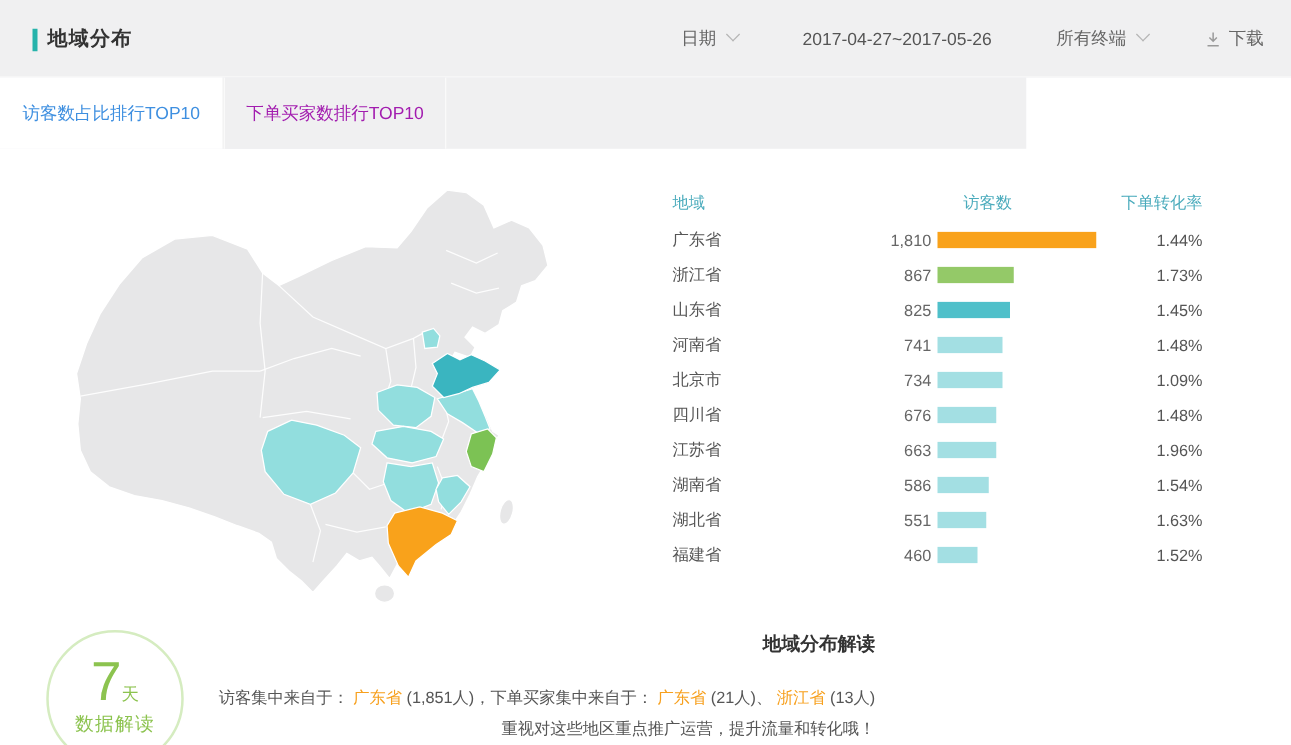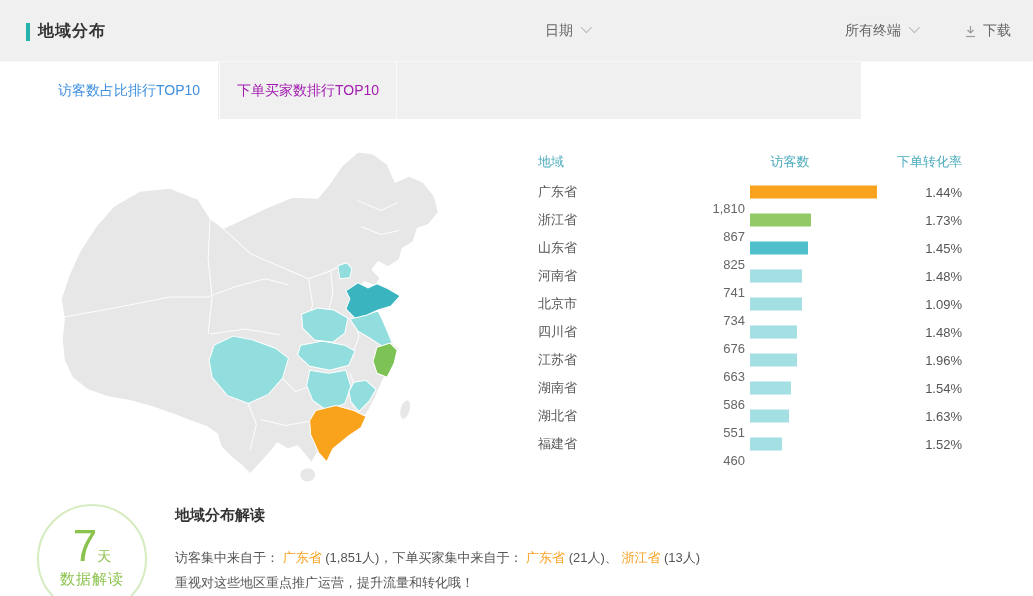--- a/index.html
+++ b/index.html
@@ -18,47 +18,47 @@
   .chev { display:inline-block; width:8px; height:8px; border-right:1px solid #b5b5b5;
     border-bottom:1px solid #b5b5b5; transform:rotate(45deg) translateY(-2px);
     margin-left:8px; margin-top:-4px; }
   .date-label { left:545px; }
   .date-range { left:642px; color:#555; }
   .terminal { left:845px; }
   .download { left:963px; color:#666; }
   .dl-icon { margin-right:5px; display:inline-flex; }
 
   
-  .tabstrip { position:absolute; left:0; top:62px; width:821px; height:57px; background:#f0f0f1;margin-left:40px; }
+  .tabstrip { position:absolute; left:0; top:62px; width:821px; height:57px; background:#f0f0f1; }
   .tab { position:absolute; top:0; height:57px; width:178px; display:flex;
     align-items:center; justify-content:center; font-size:14px; cursor:pointer; }
   .tab-active { left:0; background:#fff; color:#3e8fe0; }
   .tab-idle { left:179px; background:#f0f0f1; color:#a21caf;
     border-left:1px solid #fafafa; border-right:1px solid #fafafa; }
 
   
   .map { position:absolute; left:58px; top:138px; }
   .prov-base { fill:#e7e7e8; stroke:#ffffff; stroke-width:1; }
   .prov-line { fill:none; stroke:#ffffff; stroke-width:1; opacity:.9; }
   .prov { stroke:#ffffff; stroke-width:1; }
 
   
   .table { position:absolute; left:530px; top:146px; width:432px; }
   .thead { position:relative; height:32px; font-size:13px; color:#4aabbc; }
   .trow  { position:relative; height:28px; font-size:13px; color:#555; }
   .cell  { position:absolute; top:50%; transform:translateY(-50%); white-space:nowrap; }
   .c-region { left:8px; }
-  .c-value  { left:85px; width:130px; text-align:right; color:#666;margin-top:16px; }
+  .c-value  { left:85px; width:130px; text-align:right; color:#666; }
   .c-bar    { position:absolute; left:220px; top:50%; transform:translateY(-50%); height:13px; }
   .c-rate   { left:352px; width:80px; text-align:right; color:#555; }
   .h-visitors { left:195px; width:130px; text-align:center; }
   .h-rate     { left:332px; width:100px; text-align:right; }
 
   
-  .summary { position:absolute; left:0; top:498px; width:1033px; height:98px; }
+  .summary { position:absolute; left:0; top:498px; width:1033px; height:98px;text-align:right; }
   .badge { position:absolute; left:37px; top:6px; width:110px; height:110px;
     border:2px solid #d5ecc0; border-radius:50%; background:#fff;
     display:flex; flex-direction:column; align-items:center; justify-content:center; }
   .badge-top { color:#8cc34f; line-height:1; margin-top:-6px; }
   .badge-top .big { font-size:44px; font-weight:400; }
   .badge-top .small { font-size:14px; }
   .badge-bottom { color:#8cc34f; font-size:15px; margin-top:2px; letter-spacing:1px; }
   .sum-text { position:absolute; left:175px; top:8px; }
   .sum-title { font-size:15px; font-weight:bold; color:#333; margin-bottom:20px; }
   .sum-line { font-size:13px; color:#555; line-height:25px; }
@@ -71,20 +71,21 @@
 
   <div class="header">
     <div class="title-wrap">
       <span class="accent"></span>
       <span class="title">地域分布</span>
     </div>
     <div class="hctrl date-label">
       <span>日期</span>
       <span class="chev"></span>
     </div>
+    <div class="hctrl date-range">2017-04-27~2017-05-26</div>
     <div class="hctrl terminal">
       <span>所有终端</span>
       <span class="chev"></span>
     </div>
     <div class="hctrl download">
       <span class="dl-icon">
         <svg width="15" height="15" viewBox="0 0 15 15">
           <path d="M7.5 2 v6.5 M4.5 6 L7.5 9 L10.5 6" stroke="#9a9a9a" stroke-width="1.2" fill="none"></path>
           <path d="M3 12.5 h9" stroke="#9a9a9a" stroke-width="1.2"></path>
         </svg>

